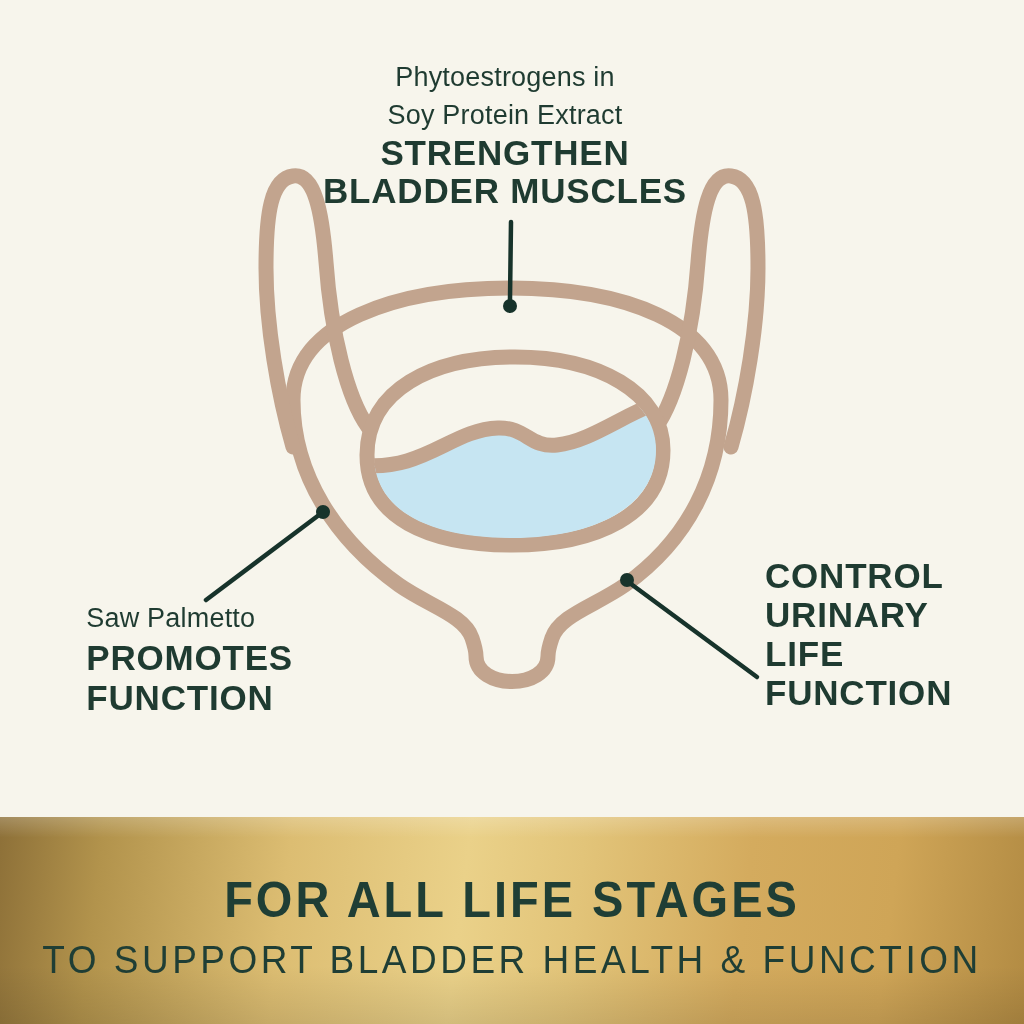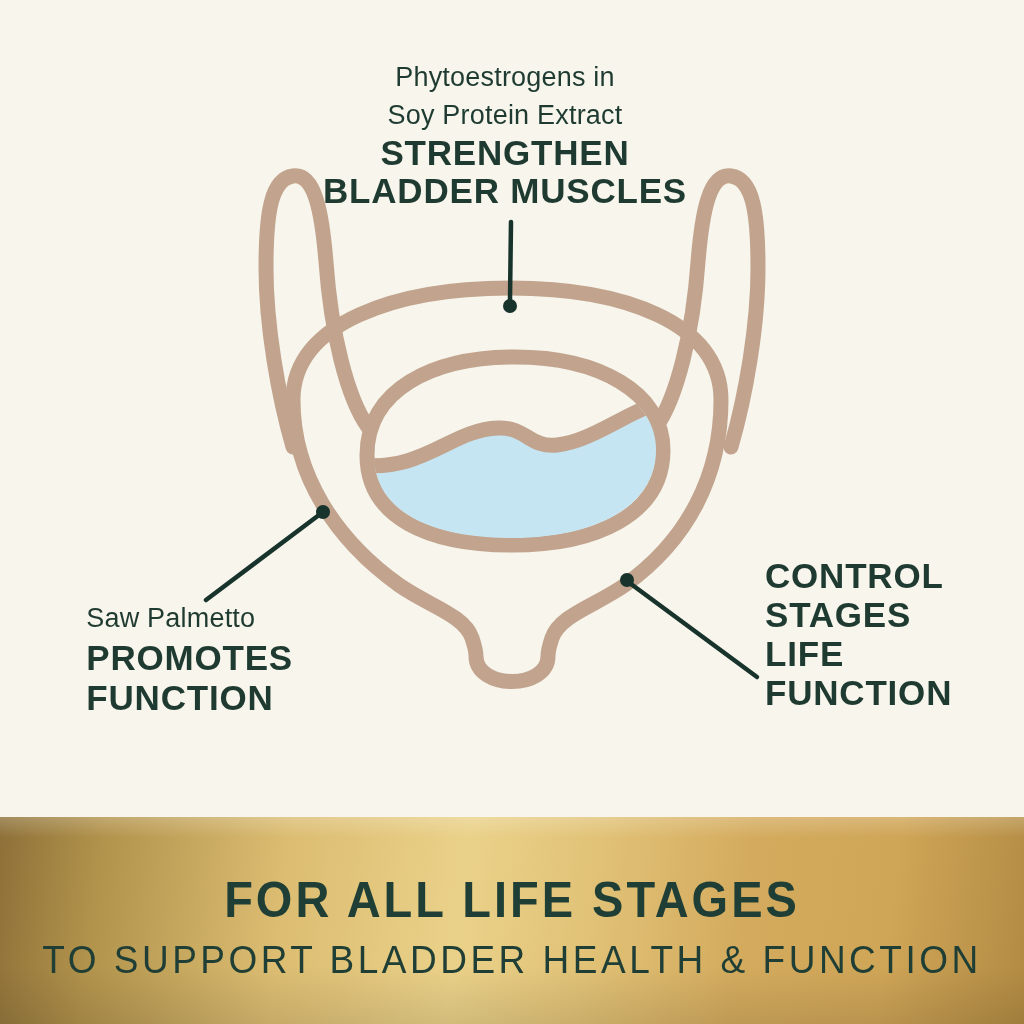--- a/index.html
+++ b/index.html
@@ -127,21 +127,21 @@
   </div>
 
   <div class="callout callout-left">
     <div class="lead">Saw Palmetto</div>
     <div class="bold">PROMOTES</div>
     <div class="bold">FUNCTION</div>
   </div>
 
   <div class="callout callout-right">
     <div class="bold">CONTROL</div>
-    <div class="bold">STAGES</div>
+    <div class="bold">URINARY</div>
     <div class="bold">LIFE</div>
     <div class="bold">FUNCTION</div>
   </div>
 
   <div class="banner">
     <div class="banner-title">FOR ALL LIFE STAGES</div>
     <div class="banner-subtitle">TO SUPPORT BLADDER HEALTH &amp; FUNCTION</div>
   </div>
 
 </div>

